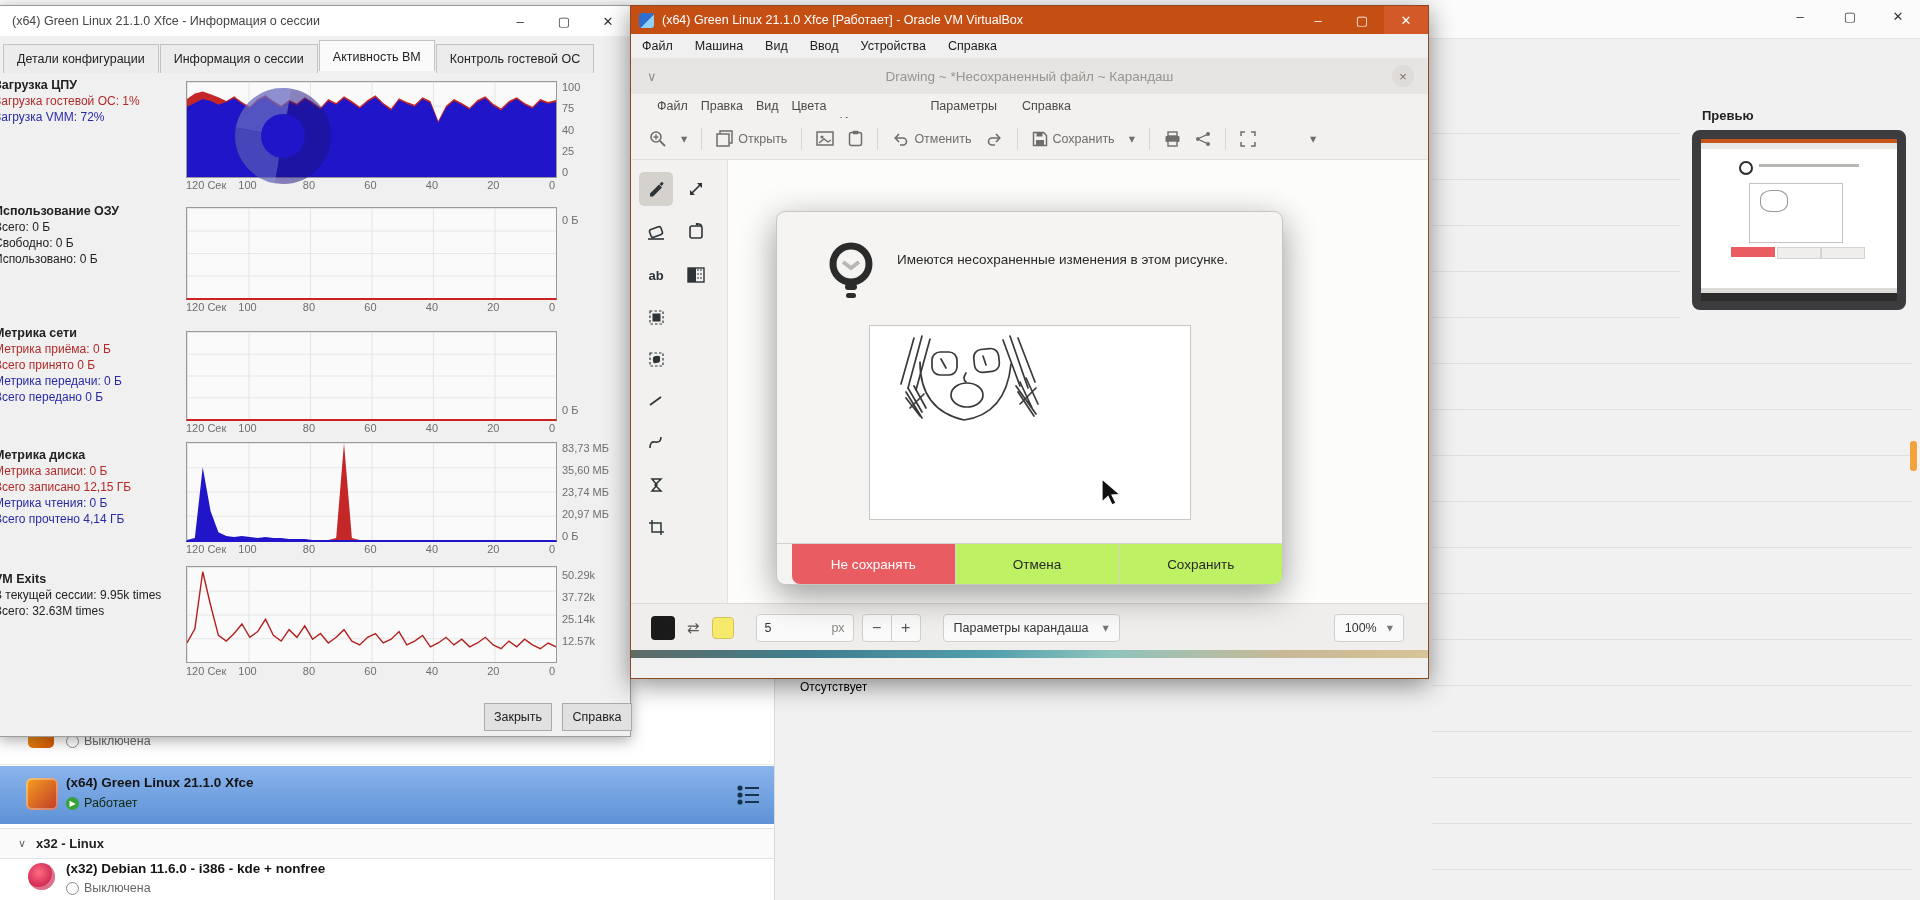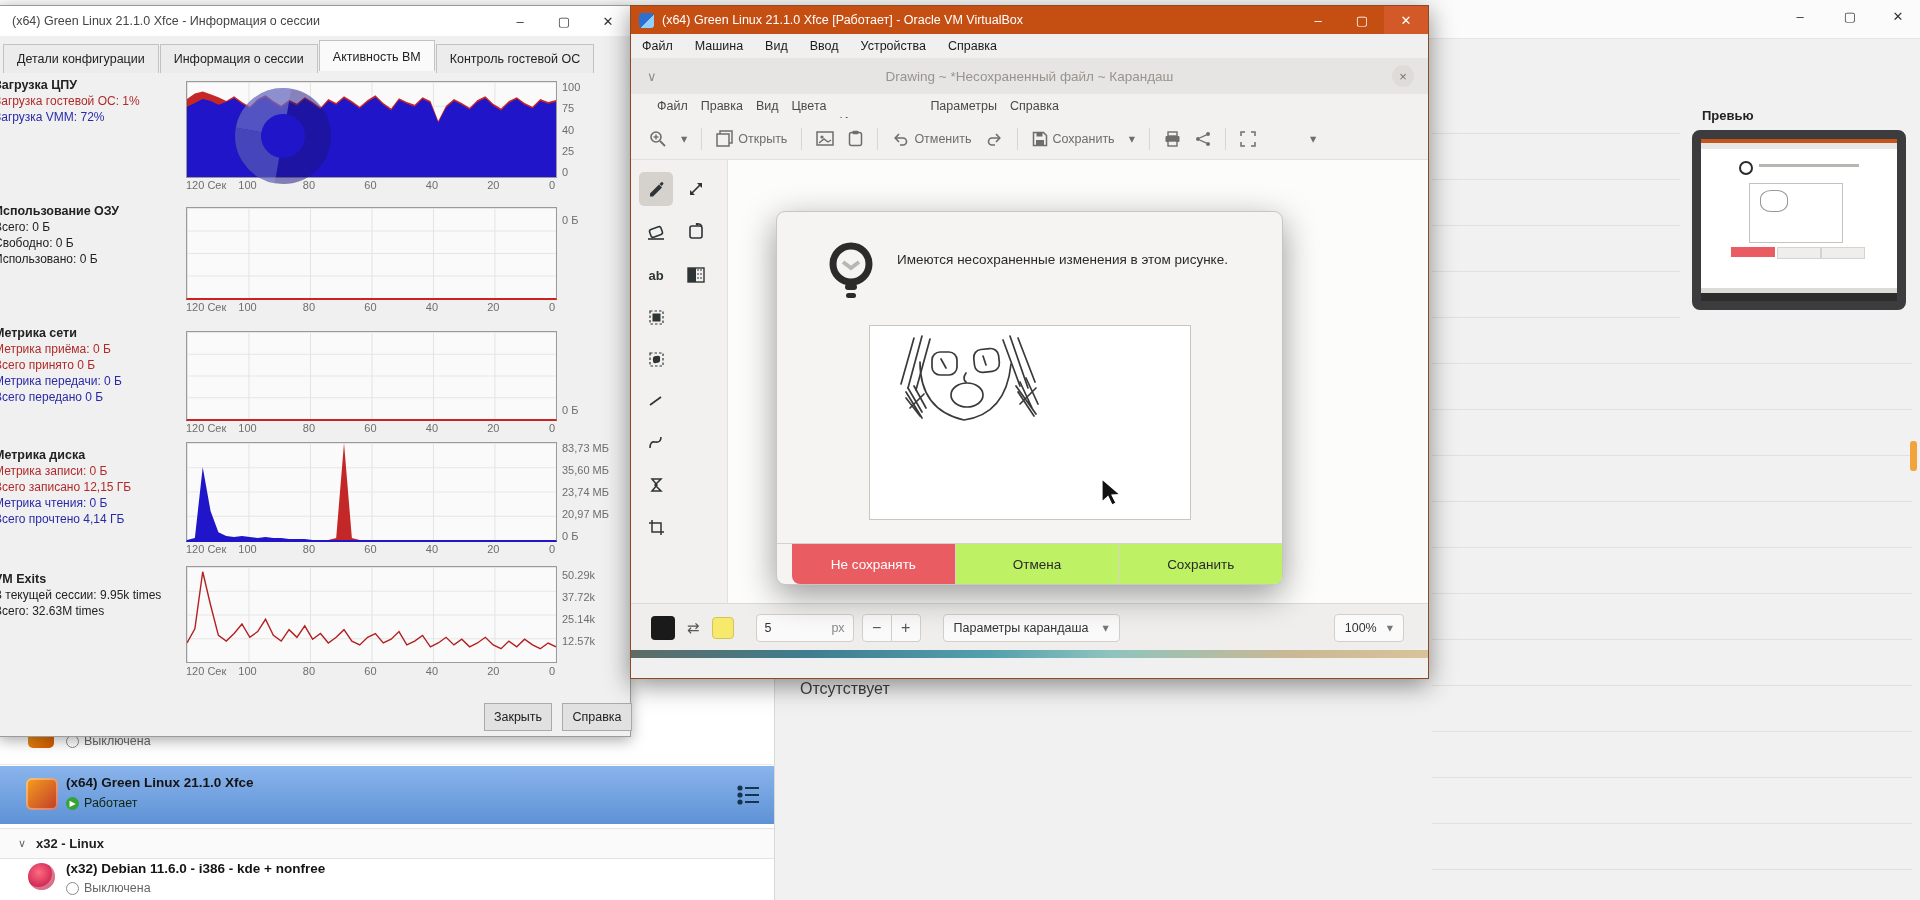--- a/index.html
+++ b/index.html
@@ -96,21 +96,21 @@
       </div>
       <div class="abs" style="left:30px;top:108px;width:44px;height:10px;background:#e95c62;"></div>
       <div class="abs" style="left:76px;top:108px;width:42px;height:10px;background:#efeeec;border:1px solid #d5d2cf;"></div>
       <div class="abs" style="left:120px;top:108px;width:42px;height:10px;background:#efeeec;border:1px solid #d5d2cf;"></div>
       <div class="abs" style="left:0;bottom:8px;right:0;height:5px;background:#dddbd8;"></div>
       <div class="abs" style="left:0;bottom:0;right:0;height:8px;background:#2c2c2c;"></div>
     </div>
 
     <div class="abs" style="left:1910px;top:441px;width:7px;height:30px;background:#f2a33c;border-radius:3px;"></div>
 
-    <div class="abs" style="left:800px;top:680px;font-size:16px;color:#404040;">Отсутствует</div>
+    <div class="abs" style="left:800px;top:680px;font-size:12px;color:#000000;">Отсутствует</div>
 
     <div class="abs" style="left:0;top:676px;width:774px;height:224px;background:#fff;border-right:1px solid #d9d9d9;">
 
       <div class="abs" style="left:0;top:44px;width:774px;height:44px;border-bottom:1px solid #ececec;">
         <div class="abs" style="left:28px;top:2px;width:26px;height:26px;border-radius:5px;background:linear-gradient(135deg,#f6a21d,#d35400);"></div>
         <div class="staterow abs" style="left:66px;top:62px;top:14px;">
           <span class="pow"></span>
           <span>Выключена</span>
         </div>
       </div>
@@ -321,21 +321,21 @@
         <span style="position:absolute;left:0;right:0;text-align:center;color:#97948f;font-size:13.5px;" class="nosel">Drawing ~ *Несохраненный файл ~ Карандаш</span>
         <span style="position:absolute;right:14px;width:22px;height:22px;border-radius:50%;background:#dedbd8;color:#76736f;display:flex;align-items:center;justify-content:center;font-size:13px;">×</span>
       </div>
 
       <div class="appbar" style="top:36px;height:24px;background:#f2f1ef;display:flex;align-items:center;font-size:12.5px;color:#4a4a48;">
         <span style="margin-left:26px;margin-right:13px;">Файл</span>
         <span style="margin-right:13px;">Правка</span>
         <span style="margin-right:13px;">Вид</span>
         <span style="margin-right:13px;">Цвета</span>
         <span style="margin-right:13px;margin-top:32px;">Инструменты</span>
-        <span style="margin-right:13px;">Параметры</span>
+        <span style="margin-right:25px;">Параметры</span>
         <span>Справка</span>
       </div>
 
       <div class="appbar" style="top:60px;height:42px;background:#f2f1ef;display:flex;align-items:center;gap:14px;padding-left:18px;border-bottom:1px solid #e2dfdc;box-sizing:border-box;">
         <span class="toolico">
           <svg width="18" height="18" viewBox="0 0 18 18">
               <circle cx="7" cy="7" r="5" fill="none" stroke="#6f6d6a" stroke-width="1.6"></circle>
               <line x1="11" y1="11" x2="16" y2="16" stroke="#6f6d6a" stroke-width="1.8"></line>
               <line x1="4.5" y1="7" x2="9.5" y2="7" stroke="#6f6d6a" stroke-width="1.4"></line>
               <line x1="7" y1="4.5" x2="7" y2="9.5" stroke="#6f6d6a" stroke-width="1.4"></line>

